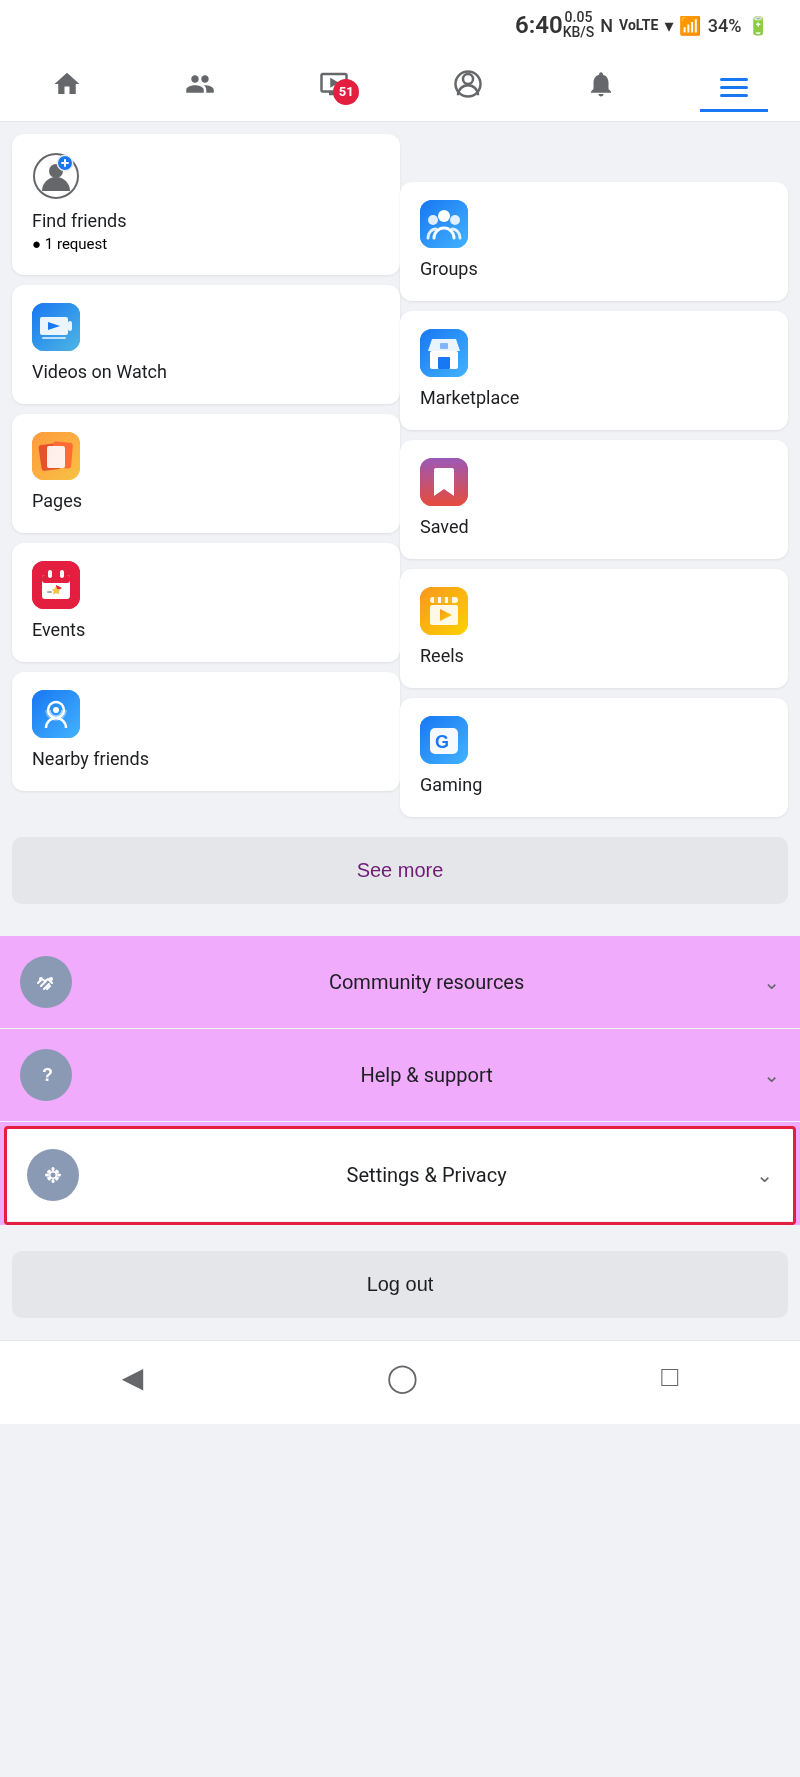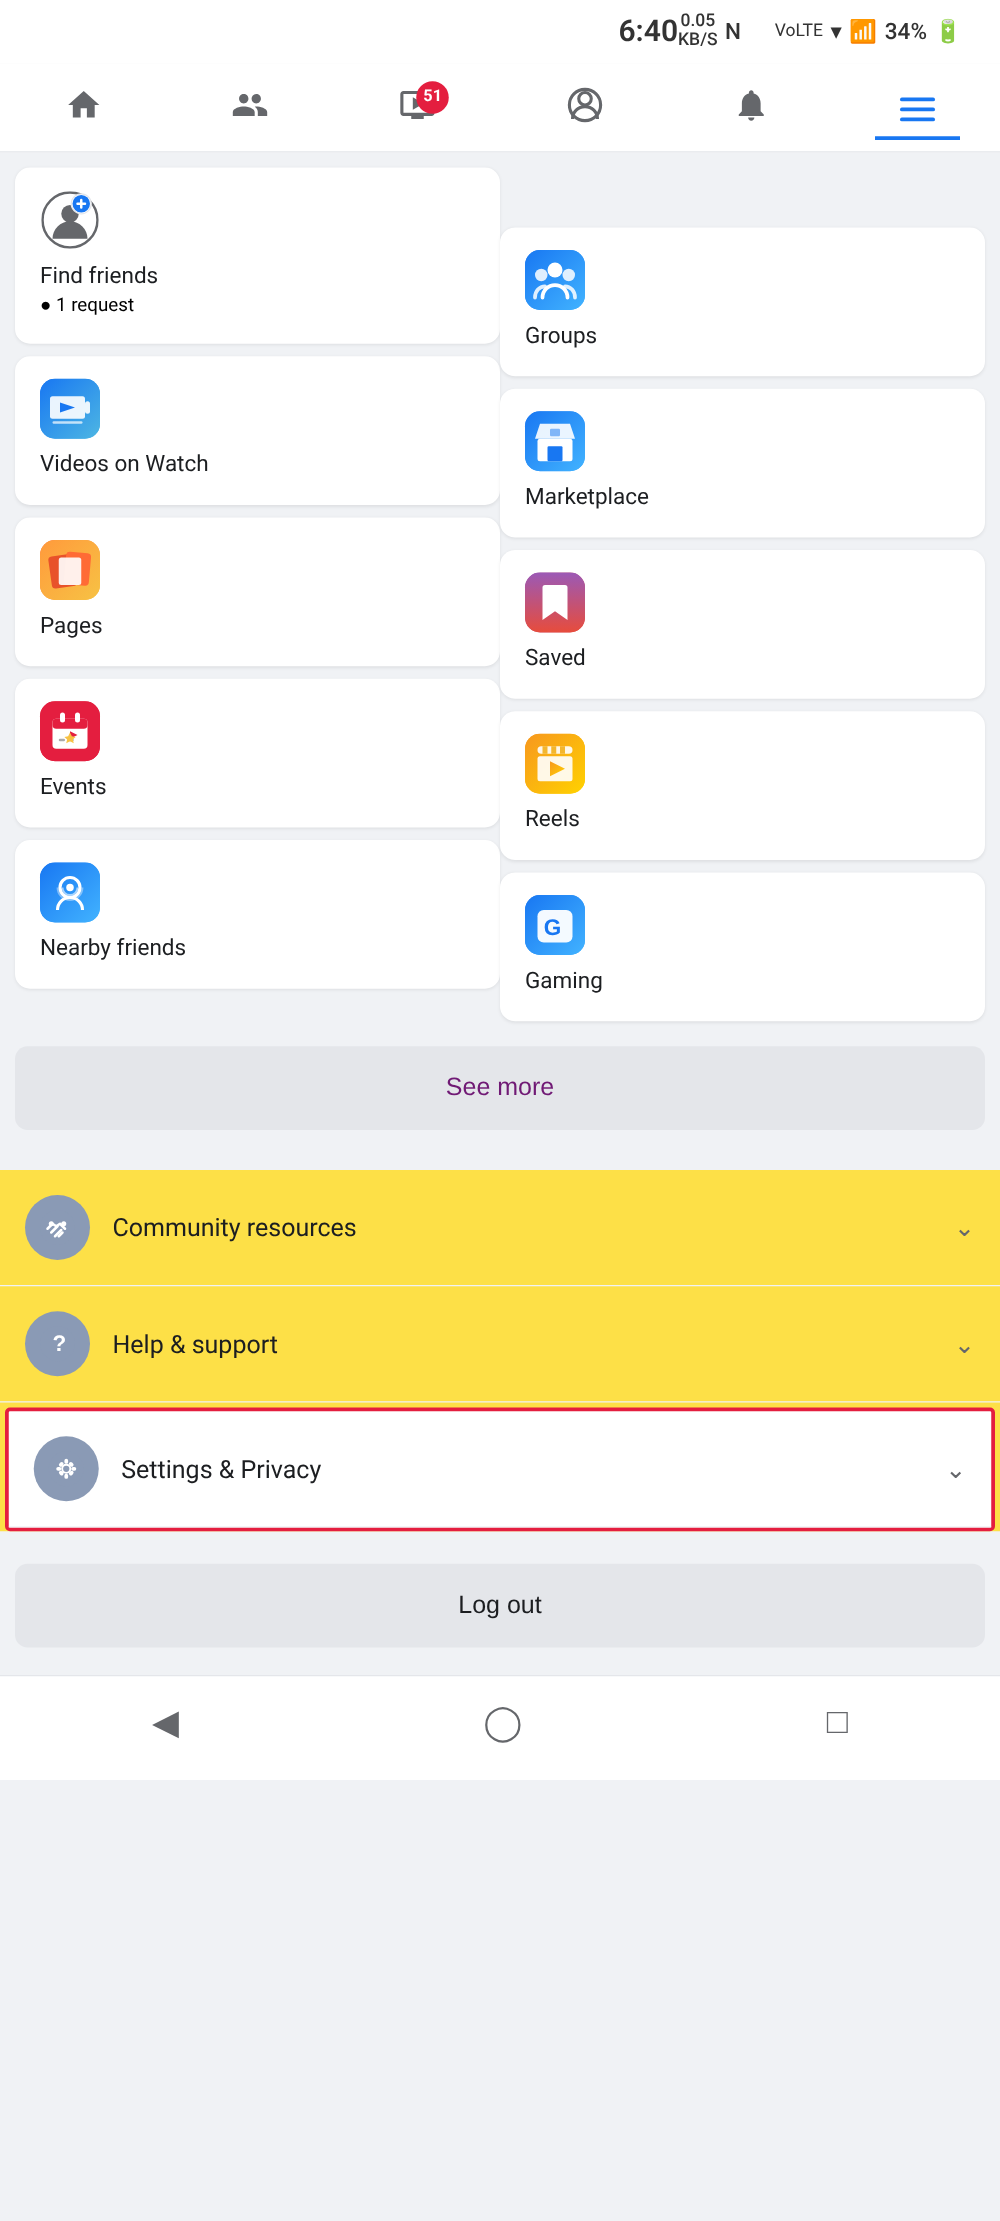--- a/index.html
+++ b/index.html
@@ -53,21 +53,21 @@
     }
     .nav-item.active {
       border-bottom: 3px solid #1877f2;
     }
     .nav-icon {
       font-size: 28px;
       color: #65676b;
     }
     .nav-badge {
       position: absolute;
-      top: 4px;
+      top: 18px;
       right: 10px;
       background: #e41e3f;
       color: white;
       border-radius: 50%;
       width: 26px;
       height: 26px;
       font-size: 13px;
       font-weight: bold;
       display: flex;
       align-items: center;
@@ -134,22 +134,23 @@
       padding: 22px;
       font-size: 20px;
       font-weight: 500;
       color: #701a75;
       cursor: pointer;
       margin: 10px 0;
     }
 
     
     .section-list {
-      background: #fde047;
+      background: #f0abfc;
       margin: 0 0 2px 0;
+      text-align: center;
     }
     .section-item {
       display: flex;
       align-items: center;
       padding: 20px 20px;
       cursor: pointer;
       border-bottom: 1px solid #f0f2f5;
     }
     .section-item-icon {
       width: 52px;
@@ -297,21 +298,21 @@
 <body>
 
 
 
 
 <div class="status-bar">
   <span class="status-time">6:40</span>
   <div class="status-right">
     <span class="status-kbs">0.05<br>KB/S</span>
     <span>N</span>
-    <span style="font-size:14px;font-weight:normal;margin-left:21px;">VoLTE</span>
+    <span style="font-size:14px;font-weight:bold;">VoLTE</span>
     <span>▾</span>
     <span>📶</span>
     <span>34%</span>
     <span>🔋</span>
   </div>
 </div>
 
 
 <div class="nav-bar">
   <div class="nav-item">

